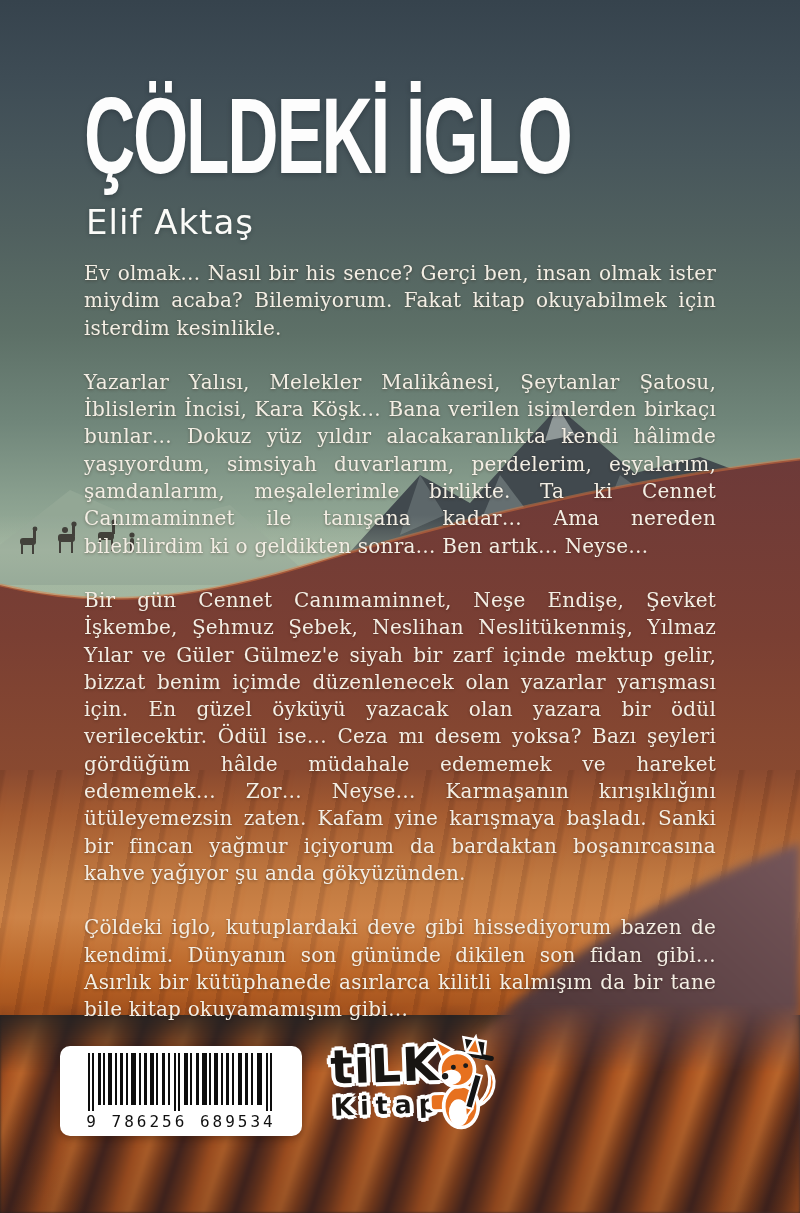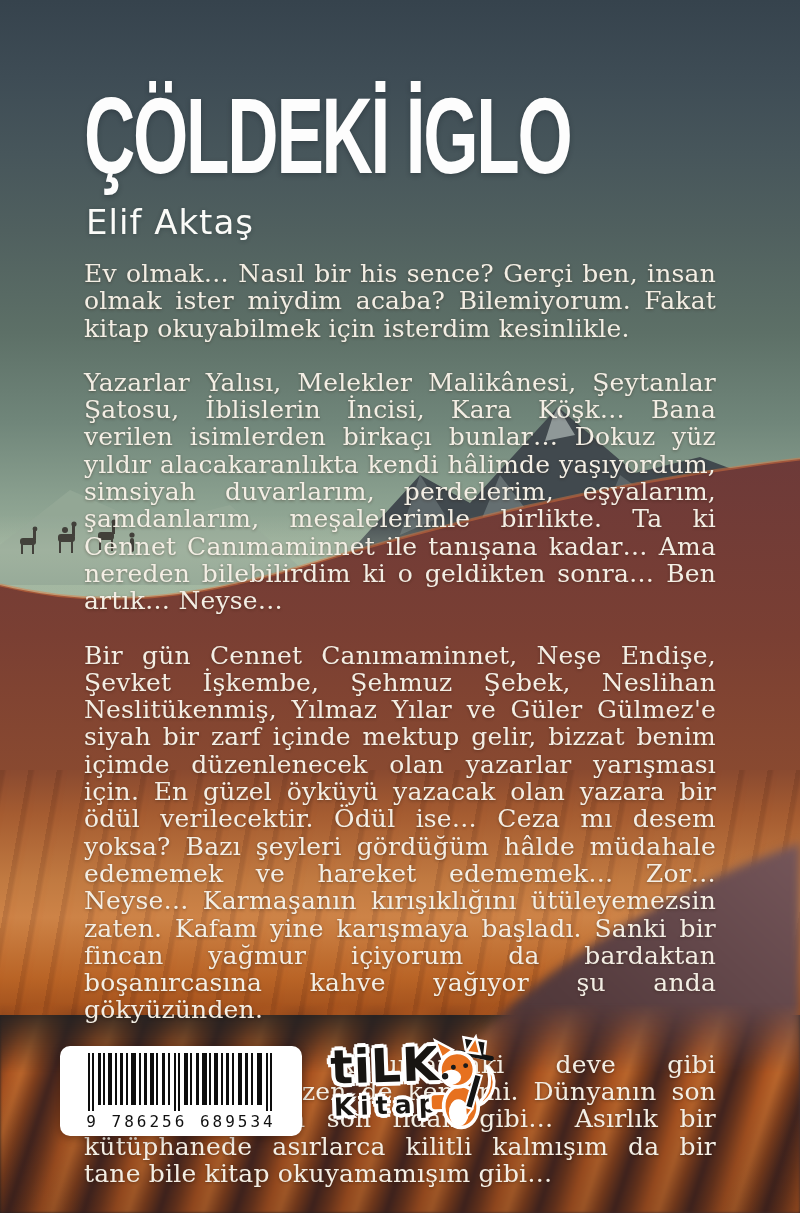--- a/index.html
+++ b/index.html
@@ -62,21 +62,21 @@
   .author{
     position:absolute;left:86px;top:202px;
     font-family:"DejaVu Sans",sans-serif;
     font-size:34px;letter-spacing:1px;color:#fbfbf8;
     text-shadow:0 1px 4px rgba(20,30,35,.3);
     text-align:right;
   }
   .synopsis{
     position:absolute;left:84px;top:260px;width:632px;
     font-family:"DejaVu Serif",serif;
-    font-size:25px;line-height:27.3px;color:#f3eee4;
+    font-size:20px;line-height:27.3px;color:#f3eee4;
     text-align:justify;letter-spacing:.2px;
     text-shadow:0 1px 3px rgba(40,20,10,.38);
   }
   .synopsis p{margin:0 0 27px 0;}
   
   .barcode{
     position:absolute;left:60px;top:1046px;width:242px;height:90px;z-index:6;
     background:#fff;border-radius:10px;
     box-shadow:0 2px 8px rgba(30,10,5,.4);
     display:flex;flex-direction:column;align-items:center;

